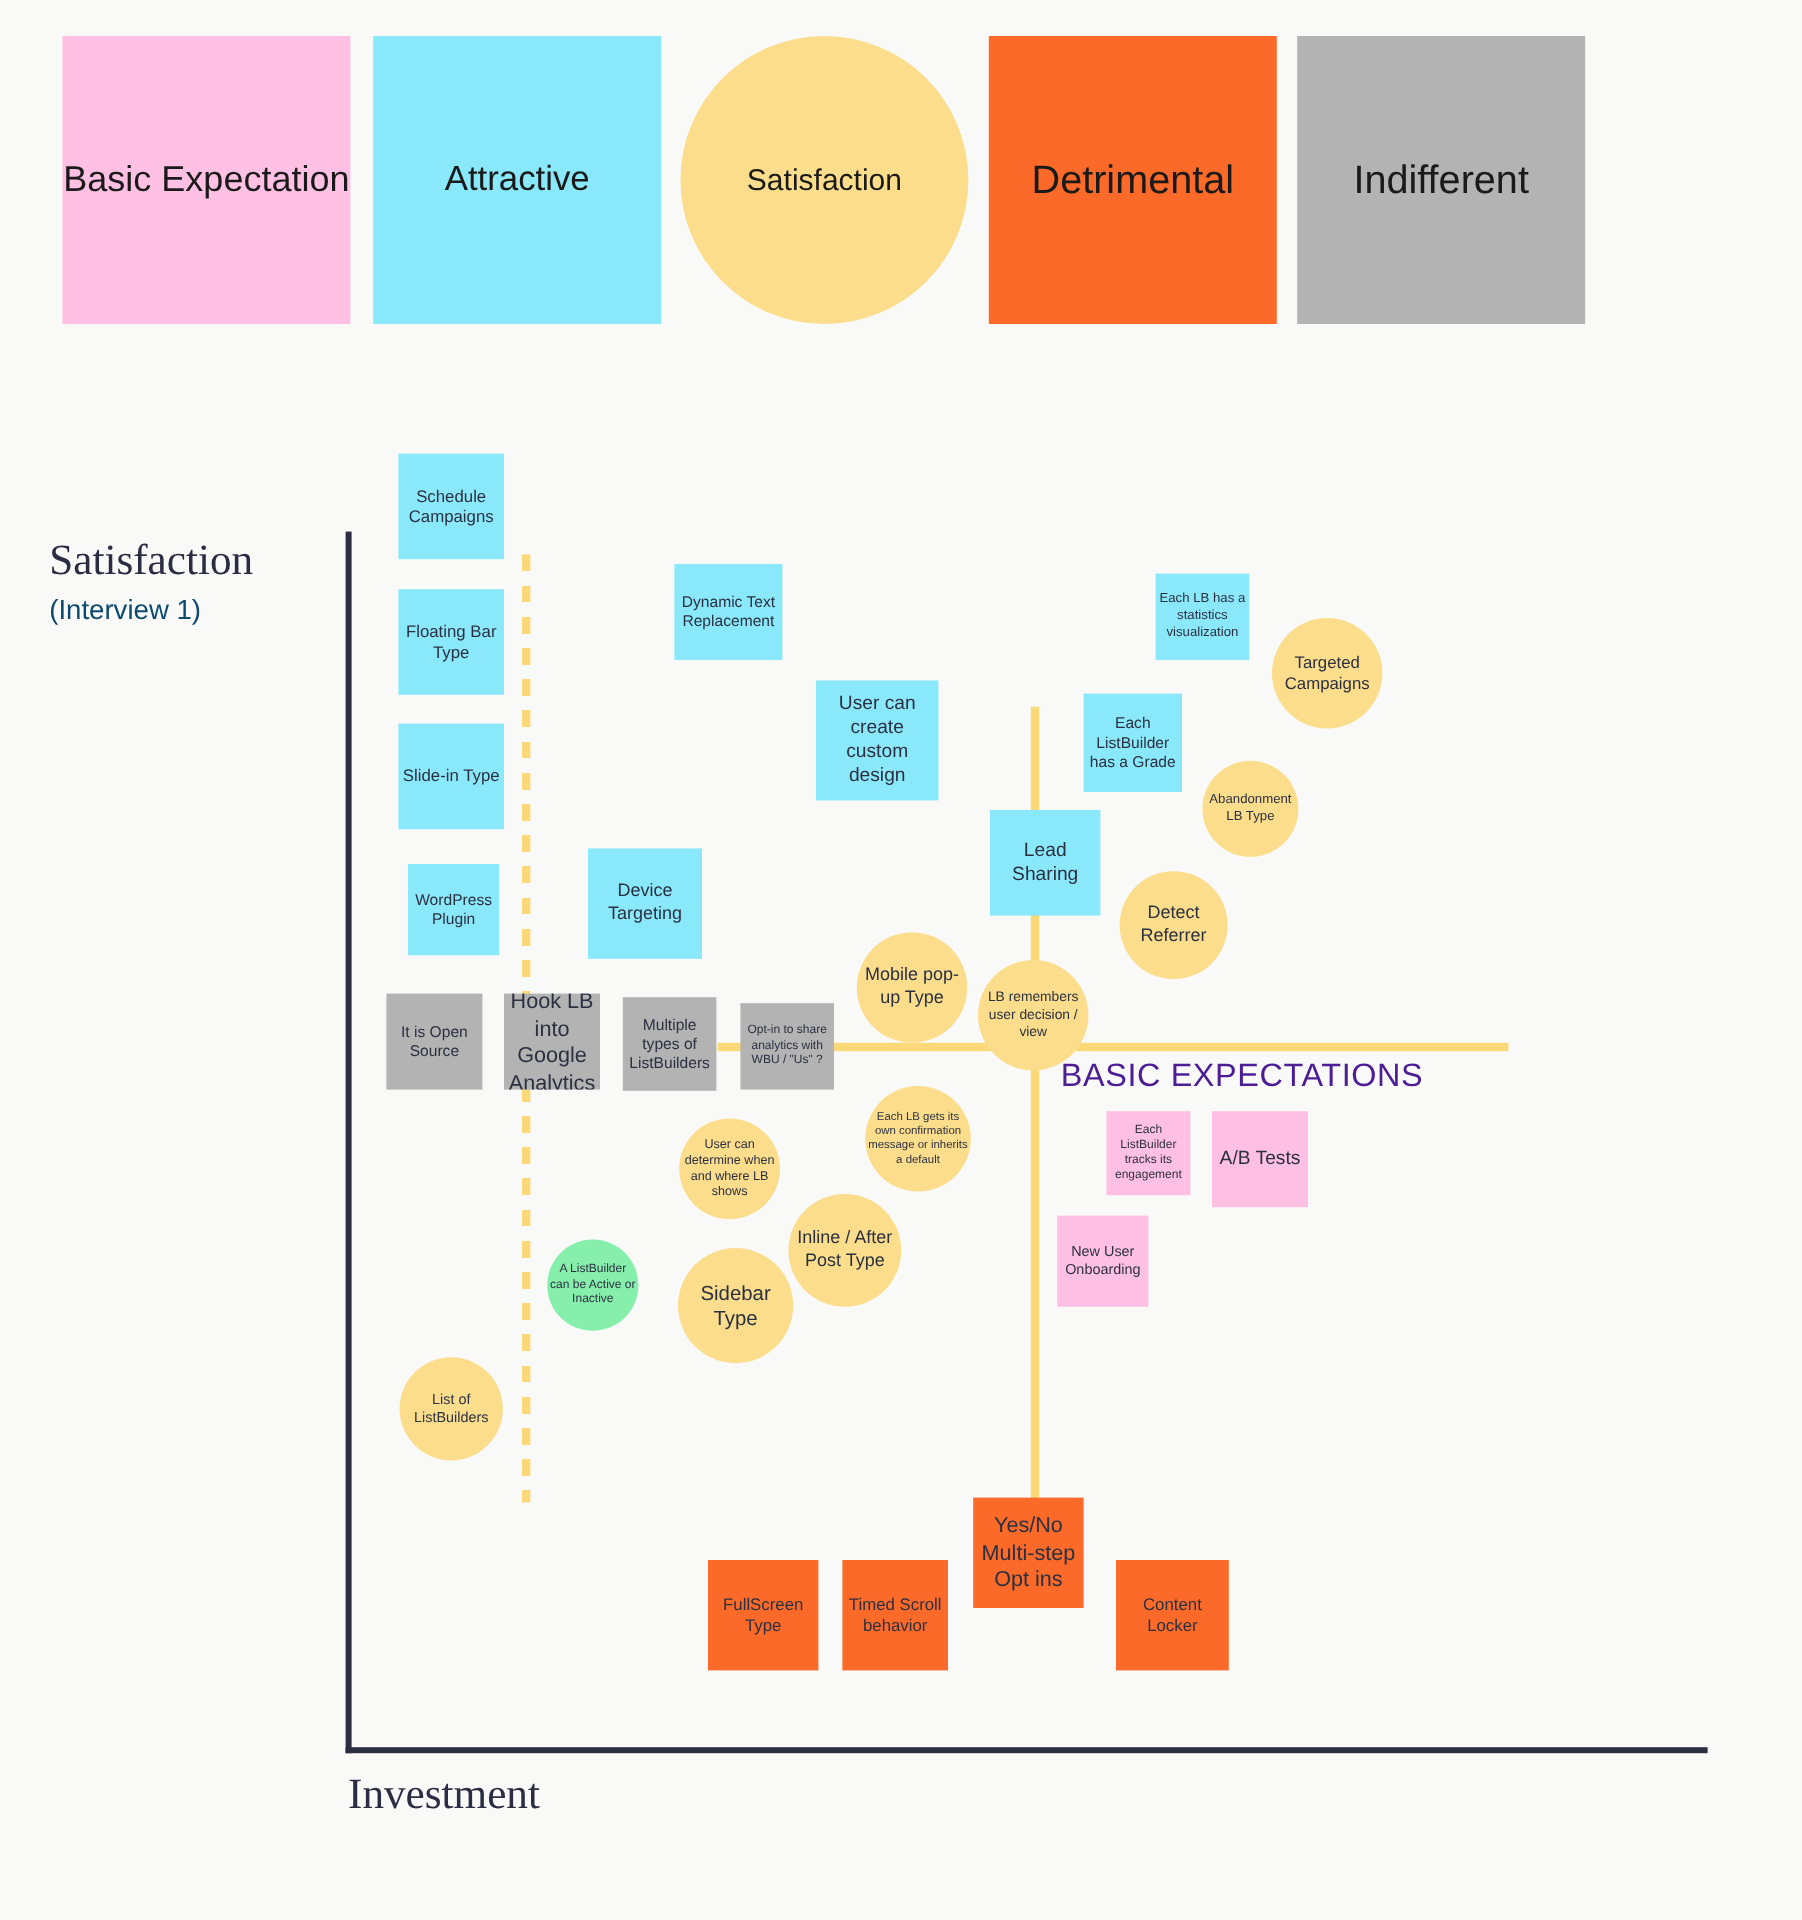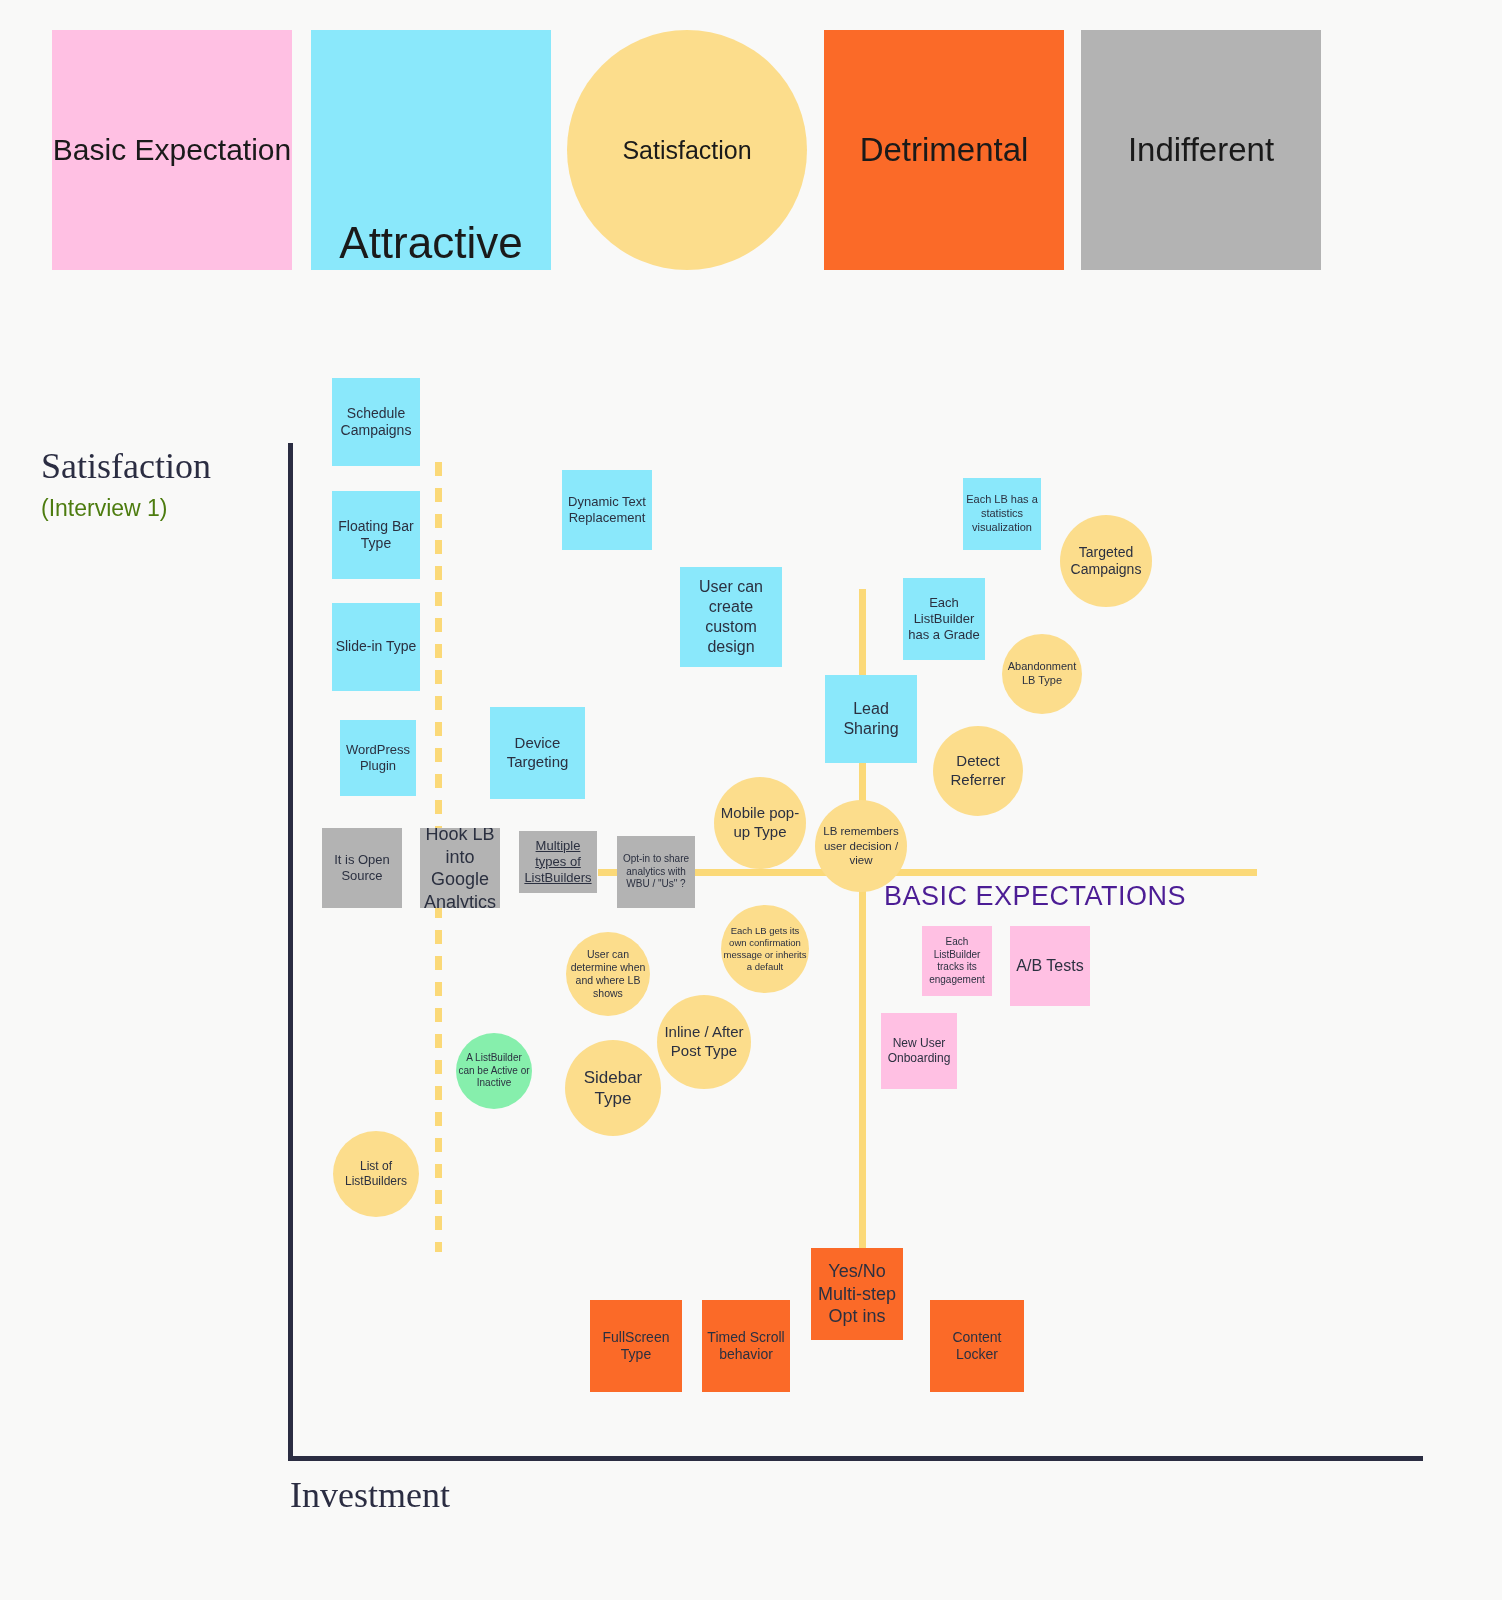--- a/index.html
+++ b/index.html
@@ -37,21 +37,21 @@
   }
   .axis-label {
     position: absolute;
     font-family: "Liberation Serif", serif;
     color: #2b2d42;
     white-space: nowrap;
   }
   .axis-sub {
     position: absolute;
     font-family: "Liberation Sans", sans-serif;
-    color: #4d7c0f;
+    color: #0c4a6e;
     white-space: nowrap;
   }
 
   
   .guide-v {
     position: absolute;
     width: 7px;
     background: #fbd978;
   }
   .guide-h {
@@ -93,21 +93,21 @@
 </style>
 </head>
 <body>
 
 <div id="canvas">
 
   <div id="legend">
       <div class="legend-item rect" style="left: 52px; top: 30px; width: 240px; height: 240px; background: rgb(255, 192, 227); font-size: 30px;">
         <span>Basic Expectation</span>
       </div>
-      <div class="legend-item rect" style="left: 311px; top: 30px; width: 240px; height: 240px; background: rgb(138, 232, 251); font-size: 44px; align-items: flex-end;">
+      <div class="legend-item rect" style="left: 311px; top: 30px; width: 240px; height: 240px; background: rgb(138, 232, 251); font-size: 29px;">
         <span>Attractive</span>
       </div>
       <div class="legend-item circle" style="left: 567px; top: 30px; width: 240px; height: 240px; background: rgb(252, 221, 140); font-size: 25px;">
         <span>Satisfaction</span>
       </div>
       <div class="legend-item rect" style="left: 824px; top: 30px; width: 240px; height: 240px; background: rgb(251, 106, 40); font-size: 33px;">
         <span>Detrimental</span>
       </div>
       <div class="legend-item rect" style="left: 1081px; top: 30px; width: 240px; height: 240px; background: rgb(179, 179, 179); font-size: 33px;">
         <span>Indifferent</span>
@@ -172,21 +172,21 @@
       </div>
       <div class="note circle" style="left: 815px; top: 800px; width: 92px; height: 92px; background: rgb(252, 221, 140); font-size: 11.5px;">
         <span>LB remembers user decision / view</span>
       </div>
       <div class="note rect" style="left: 322px; top: 828px; width: 80px; height: 80px; background: rgb(179, 179, 179); font-size: 13px;">
         <span>It is Open Source</span>
       </div>
       <div class="note rect" style="left: 420px; top: 828px; width: 80px; height: 80px; background: rgb(179, 179, 179); font-size: 18px;">
         <span>Hook LB into Google Analytics</span>
       </div>
-      <div class="note rect" style="left: 519px; top: 831px; width: 78px; height: 62px; background: rgb(179, 179, 179); font-size: 13px; text-decoration: underline;">
+      <div class="note rect" style="left: 519px; top: 831px; width: 78px; height: 78px; background: rgb(179, 179, 179); font-size: 13px;">
         <span>Multiple types of ListBuilders</span>
       </div>
       <div class="note rect" style="left: 617px; top: 836px; width: 78px; height: 72px; background: rgb(179, 179, 179); font-size: 10px;">
         <span>Opt-in to share analytics with WBU / "Us" ?</span>
       </div>
       <div class="note circle" style="left: 721px; top: 905px; width: 88px; height: 88px; background: rgb(252, 221, 140); font-size: 9.5px;">
         <span>Each LB gets its own confirmation message or inherits a default</span>
       </div>
       <div class="note circle" style="left: 566px; top: 932px; width: 84px; height: 84px; background: rgb(252, 221, 140); font-size: 10.5px;">
         <span>User can determine when and where LB shows</span>

